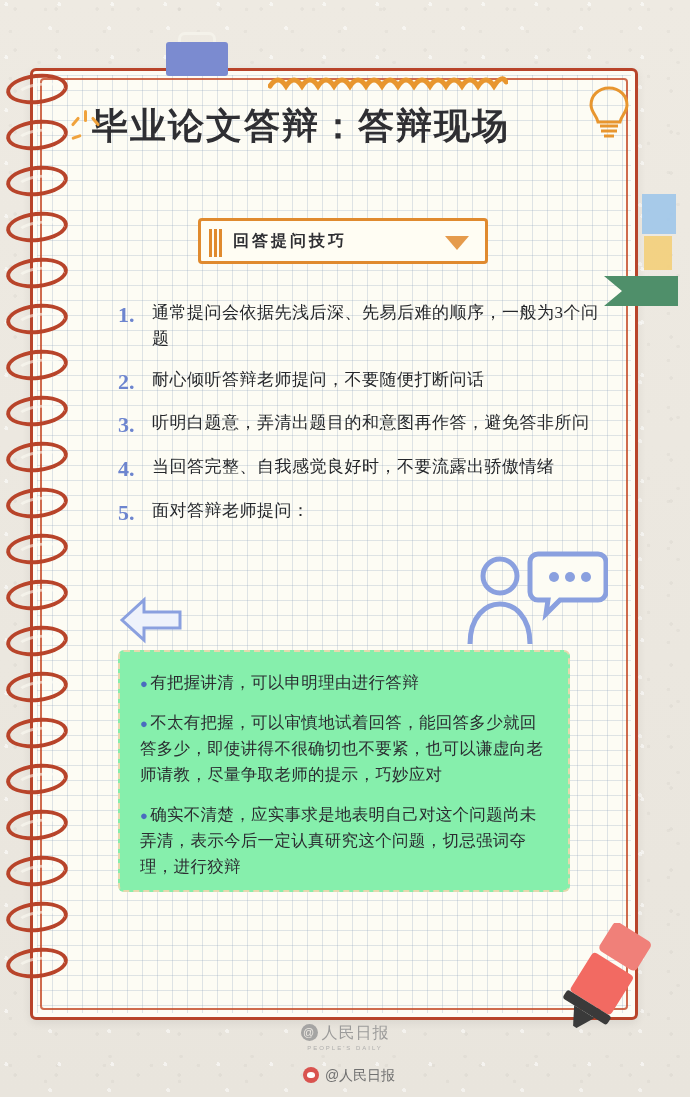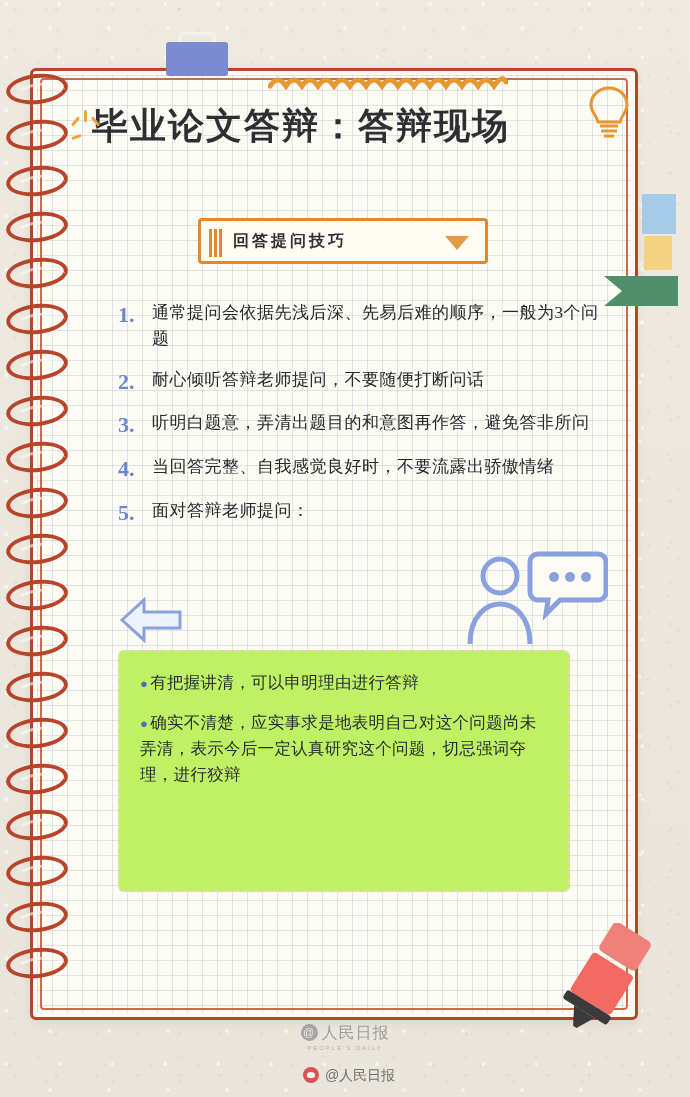--- a/index.html
+++ b/index.html
@@ -262,21 +262,21 @@
     z-index: 7;
   }
 
   
   .panel {
     position: absolute;
     left: 118px;
     top: 650px;
     width: 452px;
     height: 242px;
-    background: #bef264;
+    background: #86efac;
     border: 2px dashed #e6d9ae;
     border-radius: 6px;
     z-index: 7;
     padding: 18px 20px 0 20px;
   }
   .bullet {
     font-family: "Liberation Serif", serif;
     font-size: 16.5px;
     color: #2b2d31;
     line-height: 1.58;
@@ -470,20 +470,23 @@
   <svg width="66" height="56" viewBox="0 0 66 56">
     <path d="M4 28 L26 8 L26 20 L62 20 L62 36 L26 36 L26 48 Z" fill="#eef2fb" stroke="#8aa0df" stroke-width="3"></path>
   </svg>
 </div>
 
 <div class="panel">
   <div class="bullet">
     <span class="dot">●</span><span>有把握讲清，可以申明理由进行答辩</span>
   </div>
   <div class="bullet">
+    <span class="dot">●</span><span>不太有把握，可以审慎地试着回答，能回答多少就回答多少，即使讲得不很确切也不要紧，也可以谦虚向老师请教，尽量争取老师的提示，巧妙应对</span>
+  </div>
+  <div class="bullet">
     <span class="dot">●</span><span>确实不清楚，应实事求是地表明自己对这个问题尚未弄清，表示今后一定认真研究这个问题，切忌强词夺理，进行狡辩</span>
   </div>
 </div>
 
 <div class="pen">
   <svg width="110" height="116" viewBox="0 0 110 116">
     <g transform="rotate(32 55 58)">
       <rect x="30" y="2" width="44" height="34" rx="5" fill="#f08079"></rect>
       <rect x="28" y="40" width="48" height="46" rx="4" fill="#f26a62"></rect>
       <rect x="26" y="86" width="52" height="10" rx="3" fill="#3a3a3a"></rect>

